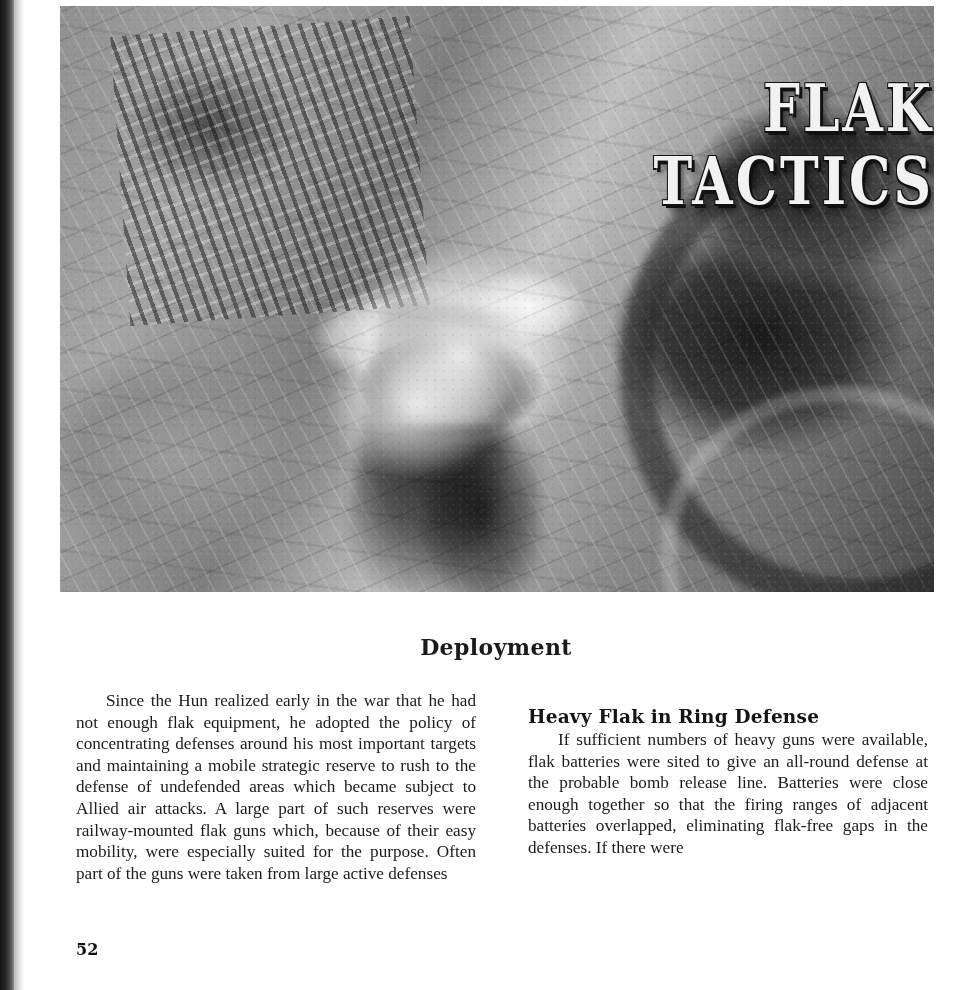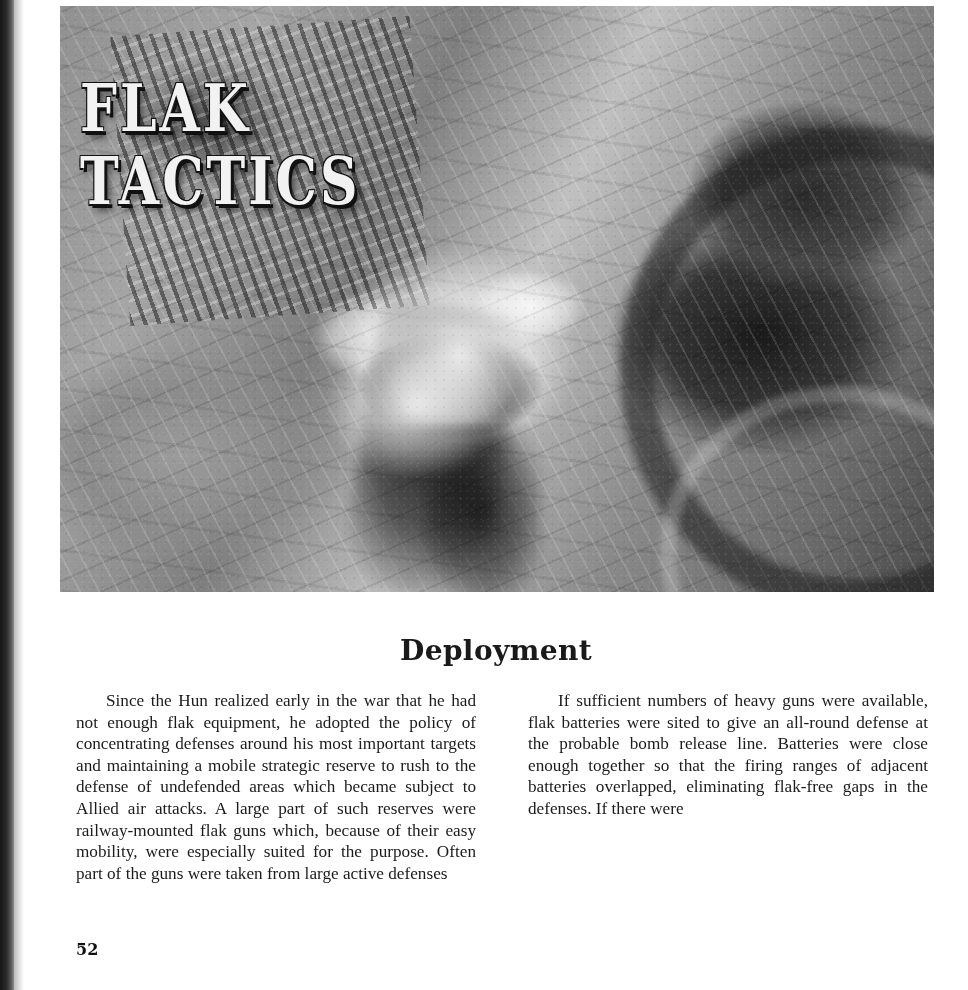--- a/index.html
+++ b/index.html
@@ -130,23 +130,22 @@
     position: absolute; left: 362px; top: 430px;
     width: 120px; height: 170px;
     background: radial-gradient(ellipse at 50% 45%, rgba(0,0,0,0.8) 0%, rgba(0,0,0,0.4) 50%, rgba(0,0,0,0) 80%);
     filter: blur(6px);
   }
 
   .photo-title {
     position: absolute;
     left: 0; right: 0;
     top: 78px;
-    text-align: left;
+    text-align: right;
     pointer-events: none;
-    margin-left: 20px;
   }
   .photo-title .line {
     font-family: "DejaVu Serif", serif;
     font-weight: 700;
     color: #f2f2f2;
     letter-spacing: 3px;
     line-height: 0.98;
     text-shadow:
       3px 3px 0 #111,
       -1px -1px 0 #111,
@@ -159,21 +158,21 @@
   .photo-title .l2 { font-size: 52px; margin-top: 22px; }
 
   
   .doc-heading {
     position: absolute;
     left: 0; right: 0;
     top: 634px;
     text-align: center;
     font-family: "DejaVu Serif", serif;
     font-weight: 700;
-    font-size: 28px;
+    font-size: 22px;
     color: #1a1a1a;
     letter-spacing: 0.4px;
   }
 
   .columns {
     position: absolute;
     left: 52px;
     top: 690px;
     width: 852px;
     display: flex;
@@ -237,18 +236,19 @@
     </div>
   </div>
 
   <div class="doc-heading">Deployment</div>
 
   <div class="columns">
     <div class="col">
       <p class="para indent">Since the Hun realized early in the war that he had not enough flak equipment, he adopted the policy of concentrating defenses around his most important targets and maintaining a mobile strategic reserve to rush to the defense of undefended areas which became subject to Allied air attacks. A large part of such reserves were railway-mounted flak guns which, because of their easy mobility, were especially suited for the purpose. Often part of the guns were taken from large active defenses</p>
     </div>
     <div class="col">
+      <div class="subhead">Heavy Flak in Ring Defense</div>
       <p class="para indent">If sufficient numbers of heavy guns were available, flak batteries were sited to give an all-round defense at the probable bomb release line. Batteries were close enough together so that the firing ranges of adjacent batteries overlapped, eliminating flak-free gaps in the defenses. If there were</p>
     </div>
   </div>
 
   <div class="folio">52</div>
 </div>
 
 </body></html>

